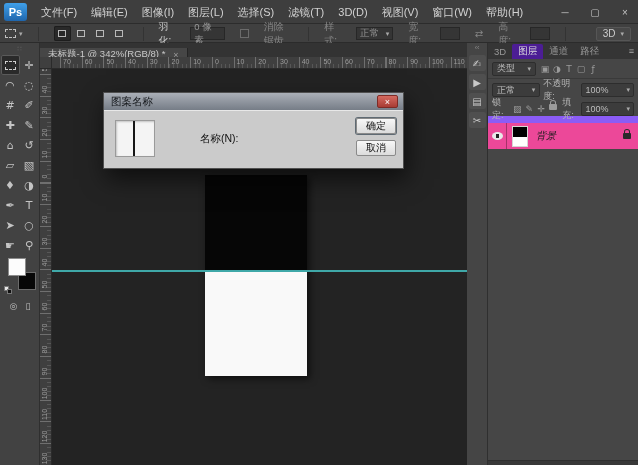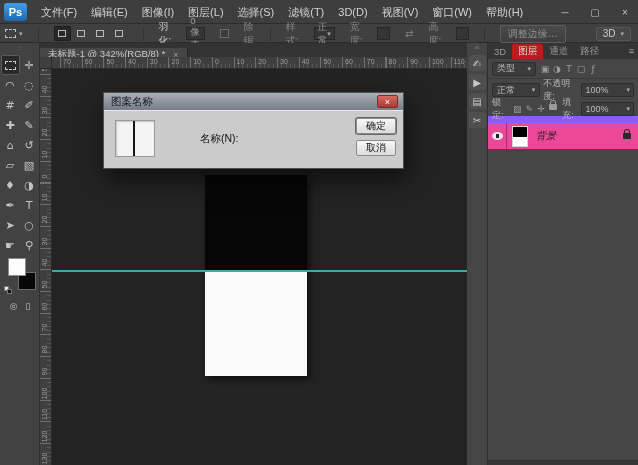--- a/index.html
+++ b/index.html
@@ -94,21 +94,21 @@
   .dock { position:absolute; left:467px; top:43px; width:171px; height:422px; background:#3d3d3d; }
   .strip { position:absolute; left:0; top:0; width:21px; height:422px; background:#454545;
            border-right:1px solid #2f2f2f; }
   .strip-head { text-align:center; color:#8a8a8a; font-size:7px; height:9px; line-height:9px; }
   .strip-btn { width:17px; height:16px; margin:3px auto; background:#4f4f4f; border-radius:2px;
                color:#c9c9c9; font-size:10px; display:flex; align-items:center; justify-content:center;
                font-family:"DejaVu Sans",sans-serif; }
   .panel { position:absolute; left:21px; top:0; width:150px; height:422px; background:#464646; }
   .ptabs { height:16px; background:#353535; display:flex; align-items:flex-end; position:relative; }
   .ptab { height:15px; padding:0 6px; font-size:9.5px; color:#989898; display:flex; align-items:center; }
-  .ptab.active { background:#b91c1c; color:#dedede; border-radius:2px 2px 0 0; }
+  .ptab.active { background:#4c1d95; color:#dedede; border-radius:2px 2px 0 0; }
   .panel-menu { position:absolute; right:4px; top:3px; color:#aaa; font-size:9px; }
   .prow { display:flex; align-items:center; padding:0 4px; gap:3px; font-size:9px; color:#b5b5b5; }
   .filter-row { height:20px; border-bottom:1px solid #3a3a3a; }
   .combo { height:14px; background:#3c3c3c; border:1px solid #2d2d2d; border-radius:2px; color:#bdbdbd;
            display:flex; align-items:center; justify-content:space-between; padding:0 4px; font-size:9px; }
   .mini-icon { color:#9b9b9b; font-size:9px; width:12px; text-align:center;
                font-family:"DejaVu Sans",sans-serif; }
   .blend-row { height:22px; }
   .lock-row { height:22px; border-bottom:7px solid #8b5cf6; }
   .valbox { height:14px; background:#3c3c3c; border:1px solid #2d2d2d; border-radius:2px; color:#bdbdbd;
@@ -210,21 +210,20 @@
     <div class="obx" style="width:48px; justify-content:space-between;">
       <span>正常</span>
       <span class="caret">▾</span>
     </div>
     <span class="dim">宽度:</span>
     <div class="obx" style="width:24px;"></div>
     <span class="dim">⇄</span>
     <span class="dim">高度:</span>
     <div class="obx" style="width:24px;"></div>
     <div class="vsep"></div>
-    <div class="refine-btn">调整边缘…</div>
     <div class="spacer"></div>
     <div class="ws-chip">
       <span>3D</span>
       <span class="caret">▾</span>
     </div>
   </div>
 
   <div class="toolbar">
     <div class="tb-handle">∷</div>
     <div id="tools">

